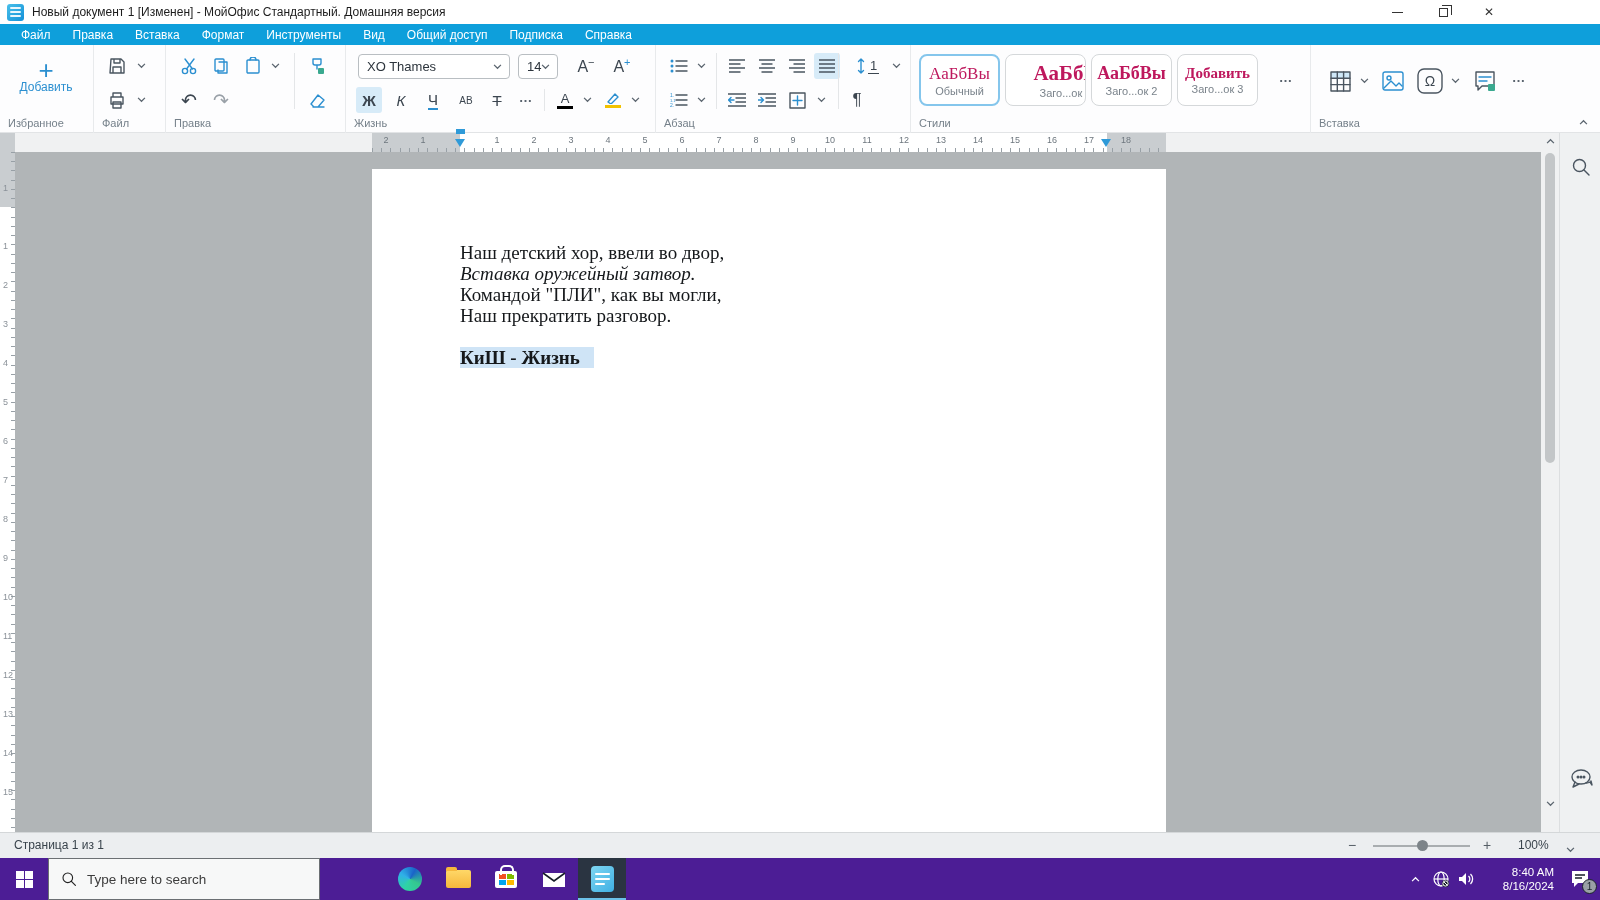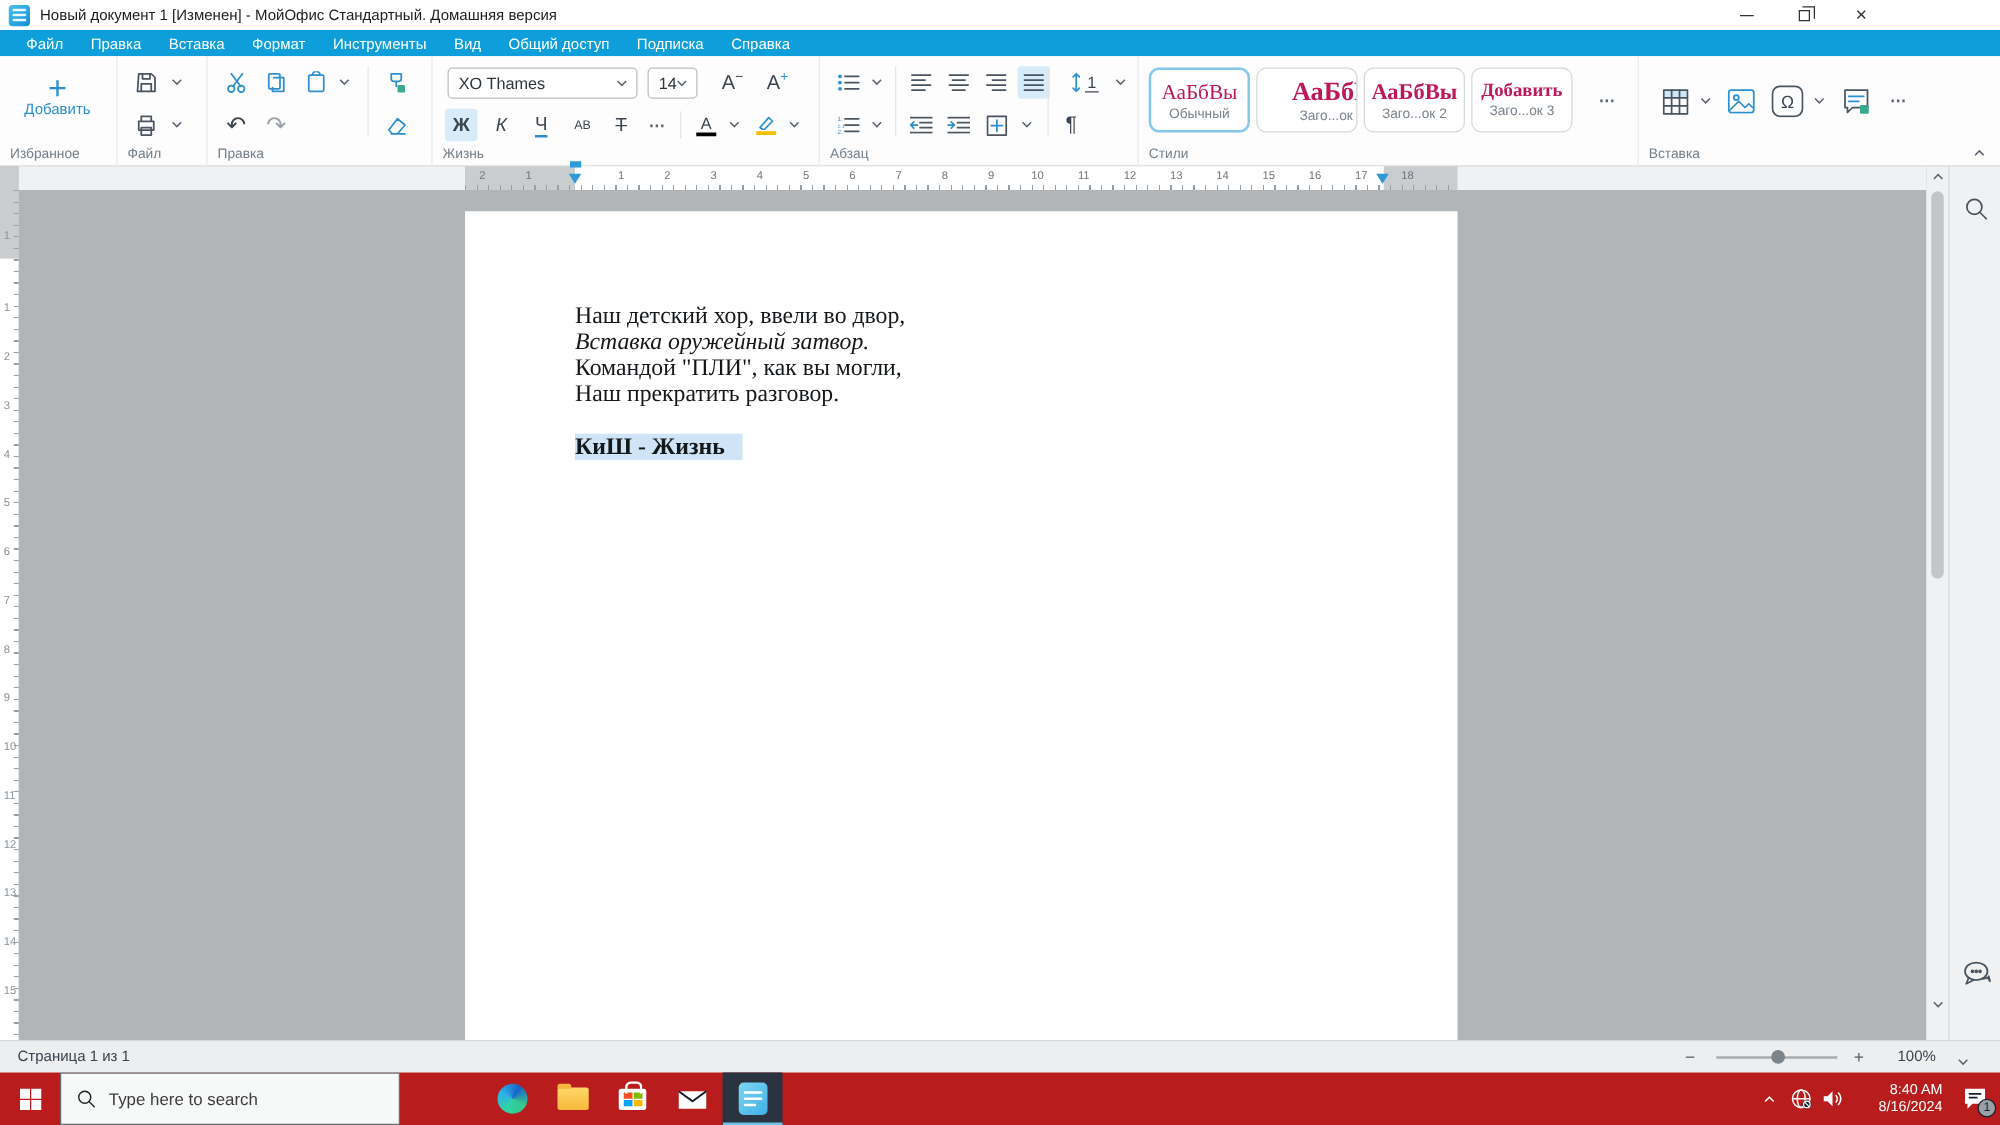--- a/index.html
+++ b/index.html
@@ -92,21 +92,21 @@
   .statusbar { position:absolute; left:0; top:832px; width:1600px; height:26px; background:#eceef0; border-top:1px solid #d4d7d9; font-size:12px; color:#39434c; }
   .sb-left { position:absolute; left:14px; top:5px; }
   .sb-zoomminus { position:absolute; left:1348px; top:4px; font-size:14px; color:#555e66; }
   .sb-track { position:absolute; left:1373px; top:12px; width:97px; height:2px; background:#a9adb0; }
   .sb-dot { position:absolute; left:1417px; top:7px; width:11px; height:11px; border-radius:50%; background:#7d8489; }
   .sb-zoomplus { position:absolute; left:1483px; top:4px; font-size:14px; color:#555e66; }
   .sb-zoomval { position:absolute; left:1518px; top:5px; }
   .sb-chev { position:absolute; left:1566px; top:9px; }
 
   
-  .taskbar { position:absolute; left:0; top:858px; width:1600px; height:42px; background:#b91c1c; }
+  .taskbar { position:absolute; left:0; top:858px; width:1600px; height:42px; background:#4c1d95; }
   .tb-btn { position:absolute; top:0; height:42px; display:flex; align-items:center; justify-content:center; }
   .start { left:0; width:48px; }
   .start-grid { display:grid; grid-template-columns:8px 8px; grid-template-rows:8px 8px; gap:1px; }
   .start-grid i { background:#fff; }
   .tb-search { position:absolute; left:48px; top:0; width:272px; height:42px; background:#f7f8f8; border:1px solid #6b6f73; display:flex; align-items:center; }
   .tb-search svg { margin-left:12px; }
   .tb-search input { border:none; outline:none; background:transparent; font-size:13.5px; color:#111; margin-left:10px; width:210px; font-family:"Liberation Sans",sans-serif; }
   .tb-search input::placeholder { color:#3c3c3c; }
   .appbtn { width:48px; }
   .appbtn.active-app { background:#2a3441; box-shadow:inset 0 -2px 0 #6cc1e8; }

